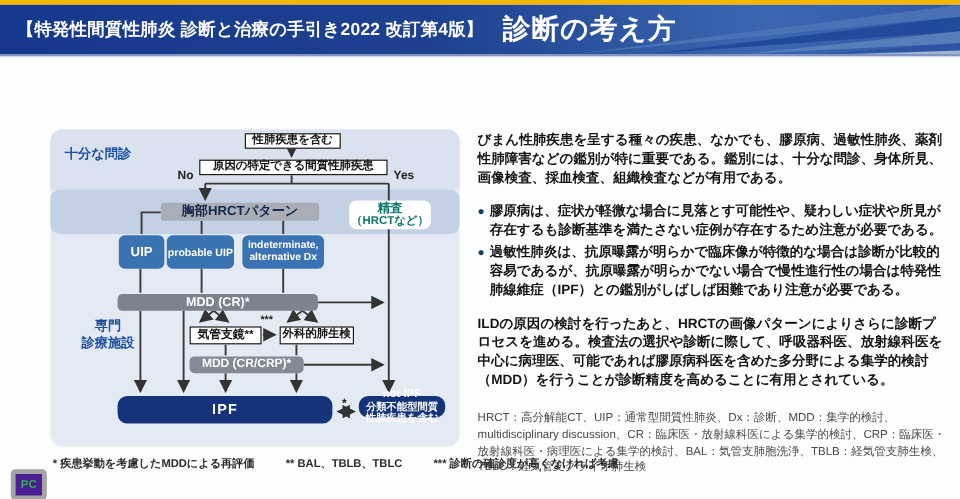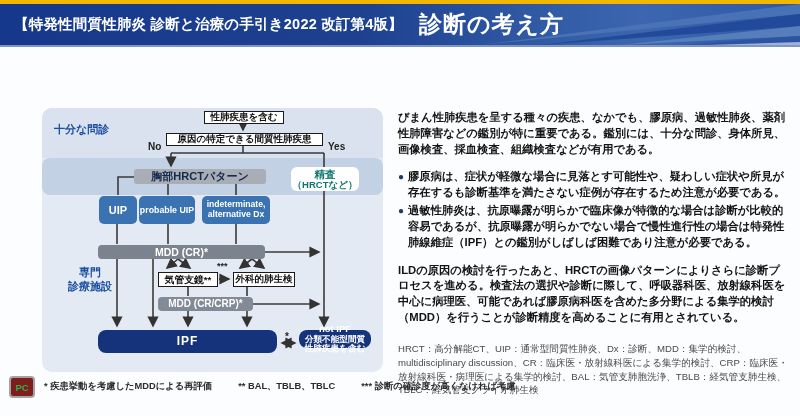--- a/index.html
+++ b/index.html
@@ -33,22 +33,22 @@
   
   .rcol{position:absolute;left:398px;top:110px;width:392px;font-size:11.3px;line-height:1.4;font-weight:600;color:#141414;}
   .rcol p{margin:0 0 12px 0;}
   .blist{margin:0 0 12px 0;}
   .bitem{display:flex;margin:0 0 2px 0;}
   .bdot{color:#1a3a6b;margin-right:4px;font-size:10px;line-height:1.55;}
   .abbr{font-size:9.6px;line-height:1.45;font-weight:400;color:#4a4a4a;margin-top:16px;}
   
   .fnotes{position:absolute;left:44px;top:380px;display:flex;gap:26px;font-size:9.3px;font-weight:600;color:#2b2b2b;}
   .cite{position:absolute;right:10px;top:399px;font-size:8.6px;color:#3a3a3a;}
-  .pclogo{position:absolute;left:9px;top:376px;width:22px;height:18px;border:2px solid #a3a3a3;border-radius:4px;
-          display:flex;align-items:center;justify-content:center;font-size:9.5px;font-weight:bold;color:#2cb34a;background:#7f1d1d;}
+  .pclogo{position:absolute;left:9px;top:391px;width:22px;height:18px;border:4px solid #a3a3a3;border-radius:4px;
+          display:flex;align-items:center;justify-content:center;font-size:9.5px;font-weight:bold;color:#2cb34a;background:#4c1d95;}
 </style>
 </head>
 <body>
 
 <div class="slide">
 
   <div class="topbar"></div>
 
   <div class="header">
     <svg class="rays" viewBox="0 0 320 41">

